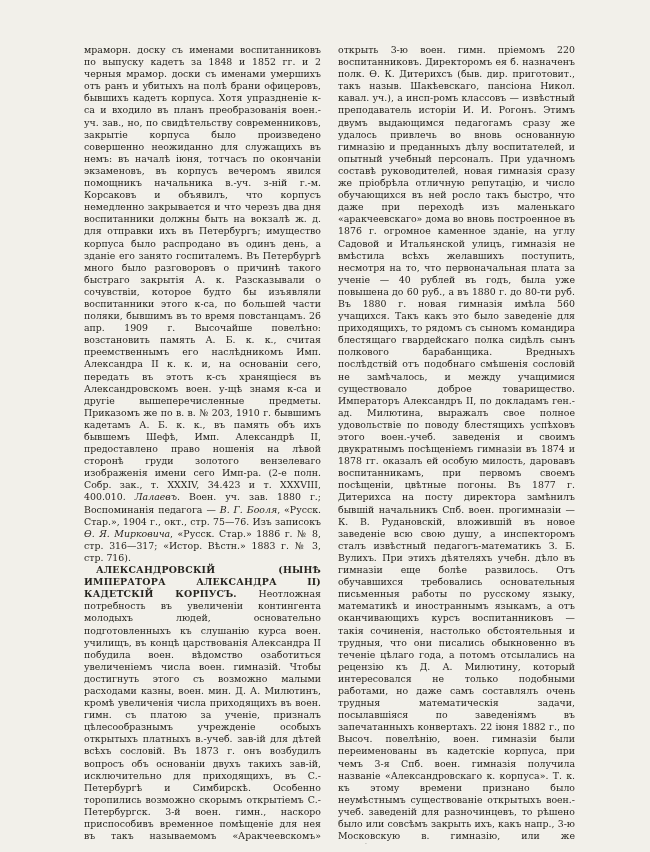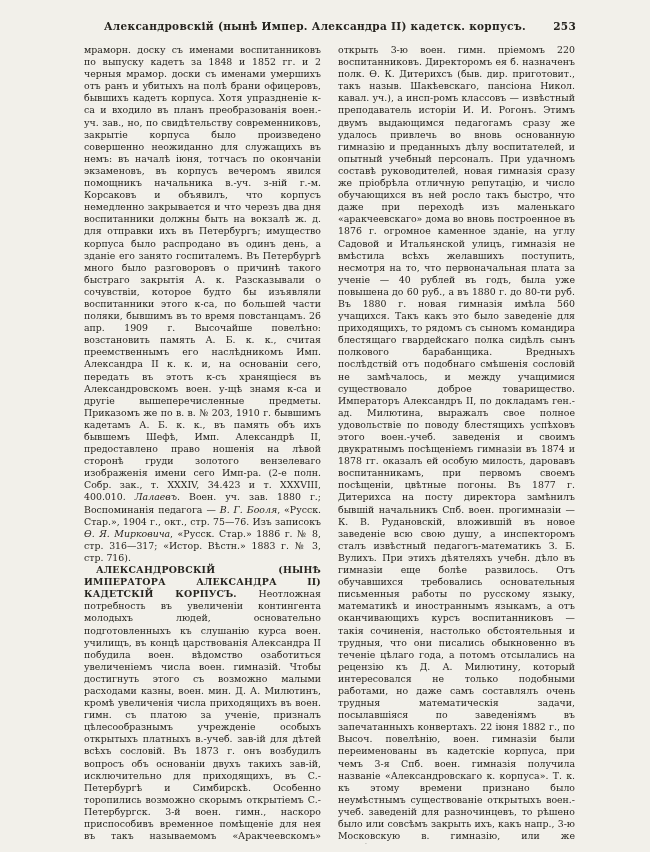--- a/index.html
+++ b/index.html
@@ -62,24 +62,20 @@
     text-align: justify;
     text-justify: inter-word;
   }
   .par.indent { text-indent: 12px; }
   .par b { letter-spacing: 0.2px; margin-top: 12px; }
 </style>
 </head>
 <body>
 
 <div id="page">
-  <div id="page-header">
-    <span id="running-header">Александровскій (нынѣ Импер. Александра II) кадетск. корпусъ.</span>
-    <span id="page-number">253</span>
-  </div>
   <div id="columns">
     <div class="column">
         <p class="par"><span>мраморн. доску съ именами воспитанниковъ по выпуску кадетъ за 1848 и 1852 гг. и 2 черныя мрамор. доски съ именами умершихъ отъ ранъ и убитыхъ на полѣ брани офицеровъ, бывшихъ кадетъ корпуса. Хотя упраздненіе к-са и входило въ планъ преобразованія воен.-уч. зав., но, по свидѣтельству современниковъ, закрытіе корпуса было произведено совершенно неожиданно для служащихъ въ немъ: въ началѣ іюня, тотчасъ по окончаніи экзаменовъ, въ корпусъ вечеромъ явился помощникъ начальника в.-уч. з-ній г.-м. Корсаковъ и объявилъ, что корпусъ немедленно закрывается и что черезъ два дня воспитанники должны быть на вокзалѣ ж. д. для отправки ихъ въ Петербургъ; имущество корпуса было распродано въ одинъ день, а зданіе его занято госпиталемъ. Въ Петербургѣ много было разговоровъ о причинѣ такого быстраго закрытія А. к. Разсказывали о сочувствіи, которое будто бы изъявляли воспитанники этого к-са, по большей части поляки, бывшимъ въ то время повстанцамъ. 26 апр. 1909 г. Высочайше повелѣно: возстановить память А. Б. к. к., считая преемственнымъ его наслѣдникомъ Имп. Александра II к. к. и, на основаніи сего, передать въ этотъ к-съ хранящіеся въ Александровскомъ воен. у-щѣ знамя к-са и другіе вышеперечисленные предметы. Приказомъ же по в. в. № 203, 1910 г. бывшимъ кадетамъ А. Б. к. к., въ память объ ихъ бывшемъ Шефѣ, Имп. Александрѣ II, предоставлено право ношенія на лѣвой сторонѣ груди золотого вензелеваго изображенія имени сего Имп-ра. (2-е полн. Собр. зак., т. XXXIV, 34.423 и т. XXXVIII, 400.010. </span><i>Лалаевъ.</i><span> Воен. уч. зав. 1880 г.; Воспоминанія педагога — </span><i>В. Г. Бооля</i><span>, «Русск. Стар.», 1904 г., окт., стр. 75—76. Изъ записокъ </span><i>Ѳ. Я. Мирковича</i><span>, «Русск. Стар.» 1886 г. № 8, стр. 316—317; «Истор. Вѣстн.» 1883 г. № 3, стр. 716).</span></p>
         <p class="par indent"><b>АЛЕКСАНДРОВСКІЙ (НЫНѢ ИМПЕРАТОРА АЛЕКСАНДРА II) КАДЕТСКІЙ КОРПУСЪ. </b><span>Неотложная потребность въ увеличеніи контингента молодыхъ людей, основательно подготовленныхъ къ слушанію курса воен. училищъ, въ концѣ царствованія Александра II побудила воен. вѣдомство озаботиться увеличеніемъ числа воен. гимназій. Чтобы достигнуть этого съ возможно малыми расходами казны, воен. мин. Д. А. Милютинъ, кромѣ увеличенія числа приходящихъ въ воен. гимн. съ платою за ученіе, призналъ цѣлесообразнымъ учрежденіе особыхъ открытыхъ платныхъ в.-учеб. зав-ій для дѣтей всѣхъ сословій. Въ 1873 г. онъ возбудилъ вопросъ объ основаніи двухъ такихъ зав-ій, исключительно для приходящихъ, въ С.-Петербургѣ и Симбирскѣ. Особенно торопились возможно скорымъ открытіемъ С.-Петербургск. 3-й воен. гимн., наскоро приспособивъ временное помѣщеніе для нея въ такъ называемомъ «Аракчеевскомъ» деревянномъ домѣ, на углу Литейной и Кирочной ул. (гдѣ теперь возведено зданіе офицерскаго собранія). При устройствѣ новаго заведенія встрѣтилось множество денежныхъ затрудненій, т. к. мин-во фин. отказалось хотя чѣмъ-нибудь помочь воен. вѣд-ву; всѣ расходы предполагалось покрыть изъ будущей платы родителей за обученіе ихъ дѣтей. Д. А. Милютину и гл. нач-ку воен.-уч. зав., ген.-ад. Н. В. Исакову удалось 11 сент. 1873 г.</span></p>
       </div>
     <div class="column">
         <p class="par"><span>открыть 3-ю воен. гимн. пріемомъ 220 воспитанниковъ. Директоромъ ея б. назначенъ полк. Ѳ. К. Дитерихсъ (быв. дир. приготовит., такъ назыв. Шакѣевскаго, пансіона Никол. кавал. уч.), а инсп-ромъ классовъ — извѣстный преподаватель исторіи И. И. Рогонъ. Этимъ двумъ выдающимся педагогамъ сразу же удалось привлечь во вновь основанную гимназію и преданныхъ дѣлу воспитателей, и опытный учебный персоналъ. При удачномъ составѣ руководителей, новая гимназія сразу же пріобрѣла отличную репутацію, и число обучающихся въ ней росло такъ быстро, что даже при переходѣ изъ маленькаго «аракчеевскаго» дома во вновь построенное въ 1876 г. огромное каменное зданіе, на углу Садовой и Итальянской улицъ, гимназія не вмѣстила всѣхъ желавшихъ поступить, несмотря на то, что первоначальная плата за ученіе — 40 рублей въ годъ, была уже повышена до 60 руб., а въ 1880 г. до 80-ти руб. Въ 1880 г. новая гимназія имѣла 560 учащихся. Такъ какъ это было заведеніе для приходящихъ, то рядомъ съ сыномъ командира блестящаго гвардейскаго полка сидѣлъ сынъ полкового барабанщика. Вредныхъ послѣдствій отъ подобнаго смѣшенія сословій не замѣчалось, и между учащимися существовало доброе товарищество. Императоръ Александръ II, по докладамъ ген.-ад. Милютина, выражалъ свое полное удовольствіе по поводу блестящихъ успѣховъ этого воен.-учеб. заведенія и своимъ двукратнымъ посѣщеніемъ гимназіи въ 1874 и 1878 гг. оказалъ ей особую милость, даровавъ воспитанникамъ, при первомъ своемъ посѣщеніи, цвѣтные погоны. Въ 1877 г. Дитерихса на посту директора замѣнилъ бывшій начальникъ Спб. воен. прогимназіи — К. В. Рудановскій, вложившій въ новое заведеніе всю свою душу, а инспекторомъ сталъ извѣстный педагогъ-математикъ З. Б. Вулихъ. При этихъ дѣятеляхъ учебн. дѣло въ гимназіи еще болѣе развилось. Отъ обучавшихся требовались основательныя письменныя работы по русскому языку, математикѣ и иностраннымъ языкамъ, а отъ оканчивающихъ курсъ воспитанниковъ — такія сочиненія, настолько обстоятельныя и трудныя, что они писались обыкновенно въ теченіе цѣлаго года, а потомъ отсылались на рецензію къ Д. А. Милютину, который интересовался не только подобными работами, но даже самъ составлялъ очень трудныя математическія задачи, посылавшіяся по заведеніямъ въ запечатанныхъ конвертахъ. 22 іюня 1882 г., по Высоч. повелѣнію, воен. гимназіи были переименованы въ кадетскіе корпуса, при чемъ 3-я Спб. воен. гимназія получила названіе «Александровскаго к. корпуса». Т. к. къ этому времени признано было неумѣстнымъ существованіе открытыхъ воен.-учеб. заведеній для разночинцевъ, то рѣшено было или совсѣмъ закрыть ихъ, какъ напр., 3-ю Московскую в. гимназію, или же преобразовать въ интернаты со штатными воспитанниками. Реформа эта произведена и въ А. к. к. въ періодъ времени съ 1886 по 1893 г. При содѣйствіи даровитыхъ и усердныхъ воен. педагоговъ, ротныхъ командировъ: А. Д. Бутовскаго, И. Ф.</span></p>
       </div>
   </div>
 </div>

